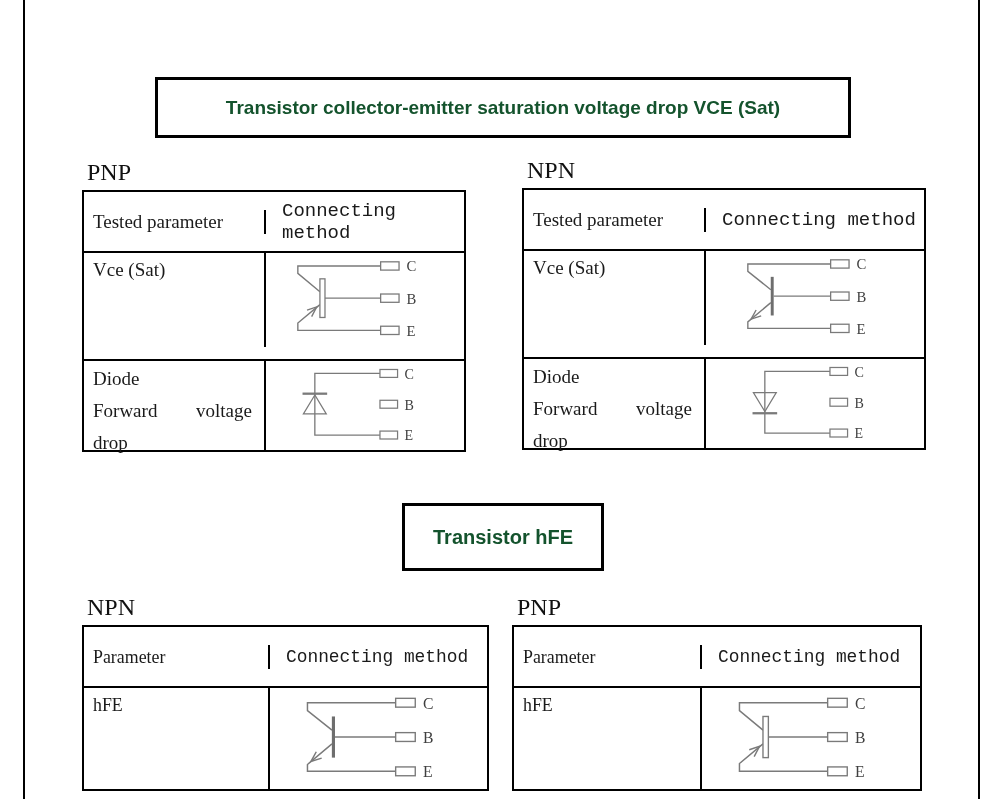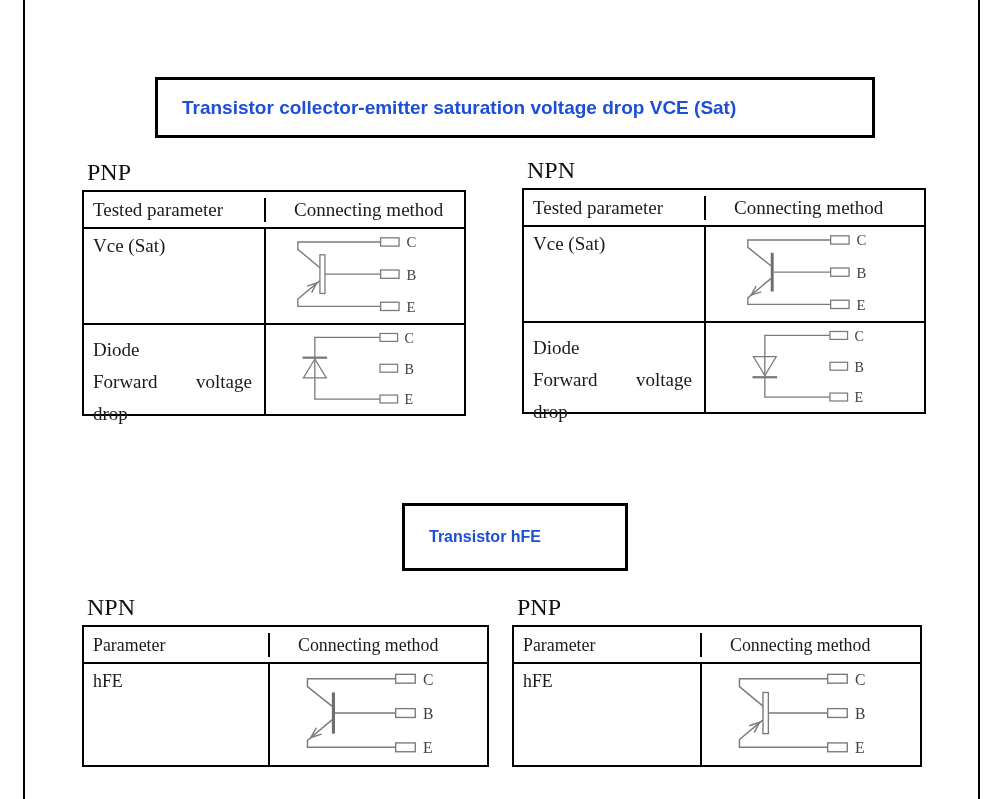--- a/index.html
+++ b/index.html
@@ -6,38 +6,38 @@
   body{
     width:1000px;height:799px;position:relative;background:#ffffff;
     font-family:"Liberation Serif", serif;color:#1a1a1a;overflow:hidden;
   }
   .page-border{position:absolute;top:0;bottom:0;width:2px;background:#000;}
   .pb-left{left:23px;}
   .pb-right{left:978px;}
 
   .title-box{
     position:absolute;border:3px solid #000;background:#fff;
-    display:flex;align-items:center;
-    font-family:"Liberation Sans", sans-serif;font-weight:bold;color:#1d4ed8;padding-left:24px;
+    display:flex;align-items:center;justify-content:center;
+    font-family:"Liberation Sans", sans-serif;font-weight:bold;color:#14532d;
   }
   .title-main{left:155px;top:77px;width:690px;height:55px;font-size:19px;}
-  .title-hfe{left:402px;top:503px;width:196px;height:62px;font-size:16px;}
+  .title-hfe{left:402px;top:503px;width:196px;height:62px;font-size:20px;}
 
   .tablewrap{position:absolute;}
   .type-label{font-size:24px;line-height:22px;margin:0 0 7px 5px;color:#111;}
   .tbl{border:2px solid #000;background:#fff;}
-  .trow{display:flex;box-sizing:border-box;}
+  .trow{display:flex;box-sizing:border-box;margin-top:12px;}
   .trow + .trow{border-top:2px solid #000;justify-content:flex-end;}
   .c1{box-sizing:border-box;border-right:2px solid #000;padding:5px 8px 0 9px;
       font-size:19px;line-height:24px;}
   .c2{flex:1;display:flex;align-items:center;justify-content:center;overflow:hidden;}
   .thead{align-items:center;}
   .thead .c1{padding-top:0;display:flex;align-items:center;}
-  .thead .c2{justify-content:flex-start;padding-left:28px;font-size:19px;}
-  .diode-lines{padding-top:9px;}
+  .thead .c2{justify-content:flex-start;padding-left:16px;font-size:19px;font-family:Liberation Mono, monospace;}
+  .diode-lines{padding-top:2px;}
   .diode-lines .dl{line-height:32px;}
   .diode-lines .j{text-align:justify;text-align-last:justify;padding-right:4px;}
   .narrow{display:inline-block;transform:scaleX(.94);transform-origin:0 50%;white-space:nowrap;}
   svg{display:block;}
   svg text{font-family:"Liberation Serif", serif;font-size:16px;fill:#3f3f3f;}
 </style>
 </head>
 <body>
 
 <div class="page-border pb-left"></div>

